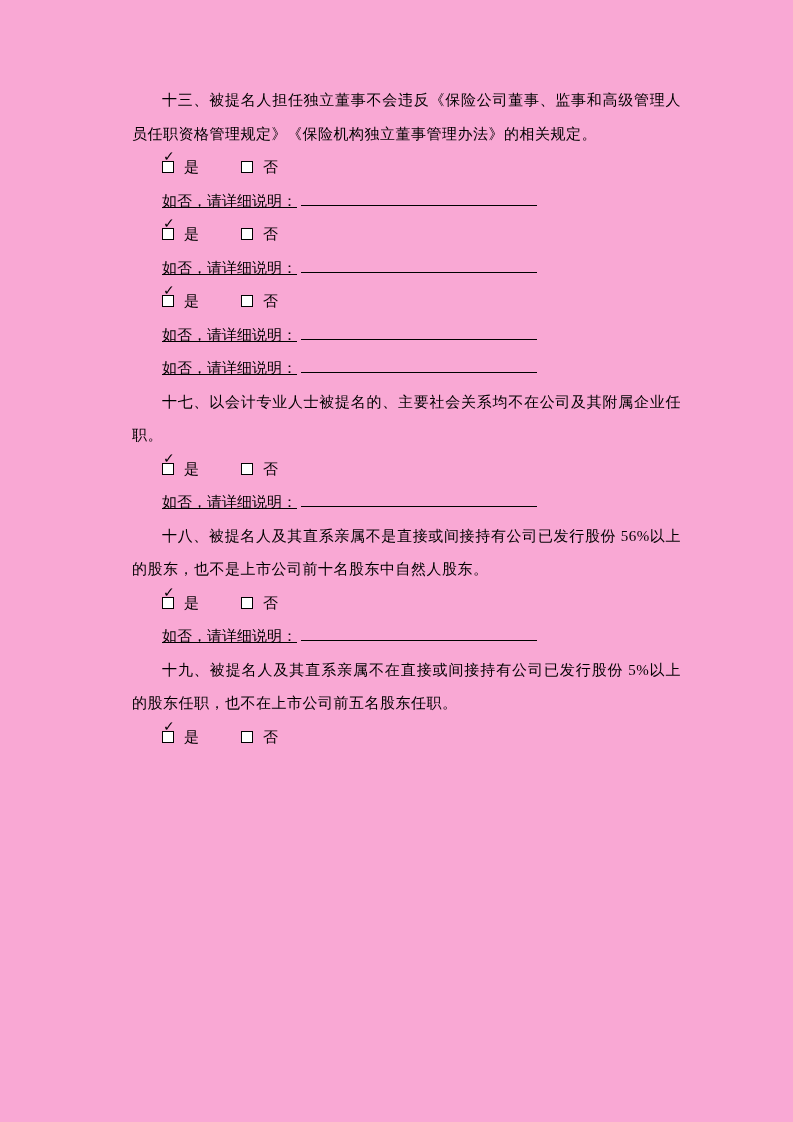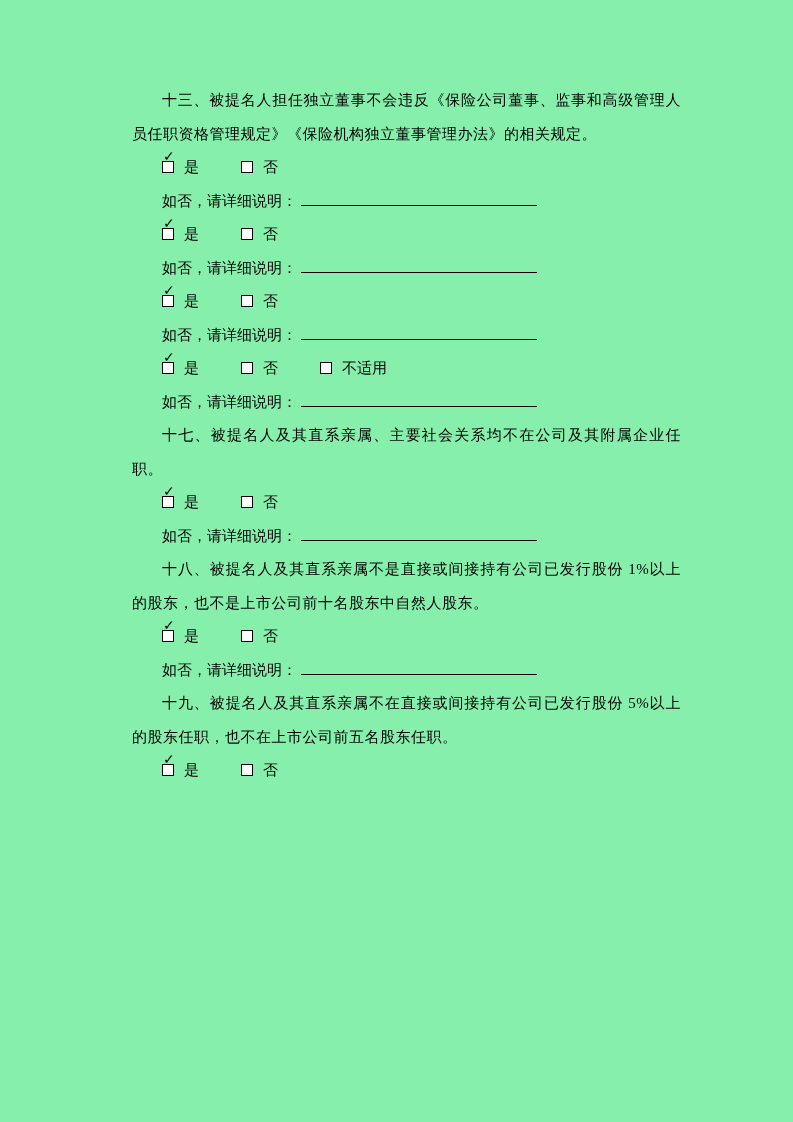--- a/index.html
+++ b/index.html
@@ -5,38 +5,39 @@
   html, body {
     margin: 0;
     padding: 0;
     background: #888;
   }
   .page {
     position: relative;
     width: 793px;
     height: 1122px;
     margin: 0 auto;
-    background: #86efac;
+    background: #f9a8d4;
     overflow: hidden;
     box-sizing: border-box;
     padding: 84px 112px 0 132px;
     font-family: "Liberation Serif", "DejaVu Serif", serif;
     font-size: 15px;
     line-height: 33.5px;
     color: #000000;
   }
   .item-text {
     margin: 0;
     text-indent: 2em;
     text-align: justify;
     letter-spacing: 0.5px;
   }
   .option-row, .detail-row {
     margin: 0 0 0 2em;
     white-space: nowrap;
+    text-decoration: underline;
   }
   .option {
     display: inline-block;
     margin-right: 42px;
     cursor: default;
   }
   .checkbox {
     display: inline-block;
     width: 12px;
     height: 12px;
@@ -77,30 +78,29 @@
       </div>
       <div class="item">
         <div class="option-row"><span class="option"><span class="checkbox checked"></span><span class="option-label">是</span></span><span class="option"><span class="checkbox"></span><span class="option-label">否</span></span></div>
         <div class="detail-row"><span>如否，请详细说明：</span><span class="blank-line"></span></div>
       </div>
       <div class="item">
         <div class="option-row"><span class="option"><span class="checkbox checked"></span><span class="option-label">是</span></span><span class="option"><span class="checkbox"></span><span class="option-label">否</span></span></div>
         <div class="detail-row"><span>如否，请详细说明：</span><span class="blank-line"></span></div>
       </div>
       <div class="item">
-        <div class="option-row"><span class="option"><span class="checkbox checked"></span><span class="option-label">是</span></span><span class="option"><span class="checkbox"></span><span class="option-label">否</span></span><span class="option"><span class="checkbox"></span><span class="option-label">不适用</span></span></div>
         <div class="detail-row"><span>如否，请详细说明：</span><span class="blank-line"></span></div>
       </div>
       <div class="item">
-        <p class="item-text">十七、被提名人及其直系亲属、主要社会关系均不在公司及其附属企业任职。</p>
+        <p class="item-text">十七、以会计专业人士被提名的、主要社会关系均不在公司及其附属企业任职。</p>
         <div class="option-row"><span class="option"><span class="checkbox checked"></span><span class="option-label">是</span></span><span class="option"><span class="checkbox"></span><span class="option-label">否</span></span></div>
         <div class="detail-row"><span>如否，请详细说明：</span><span class="blank-line"></span></div>
       </div>
       <div class="item">
-        <p class="item-text">十八、被提名人及其直系亲属不是直接或间接持有公司已发行股份 1%以上的股东，也不是上市公司前十名股东中自然人股东。</p>
+        <p class="item-text">十八、被提名人及其直系亲属不是直接或间接持有公司已发行股份 56%以上的股东，也不是上市公司前十名股东中自然人股东。</p>
         <div class="option-row"><span class="option"><span class="checkbox checked"></span><span class="option-label">是</span></span><span class="option"><span class="checkbox"></span><span class="option-label">否</span></span></div>
         <div class="detail-row"><span>如否，请详细说明：</span><span class="blank-line"></span></div>
       </div>
       <div class="item">
         <p class="item-text">十九、被提名人及其直系亲属不在直接或间接持有公司已发行股份 5%以上的股东任职，也不在上市公司前五名股东任职。</p>
         <div class="option-row"><span class="option"><span class="checkbox checked"></span><span class="option-label">是</span></span><span class="option"><span class="checkbox"></span><span class="option-label">否</span></span></div>
       </div>
     </div>
 </div>
 

